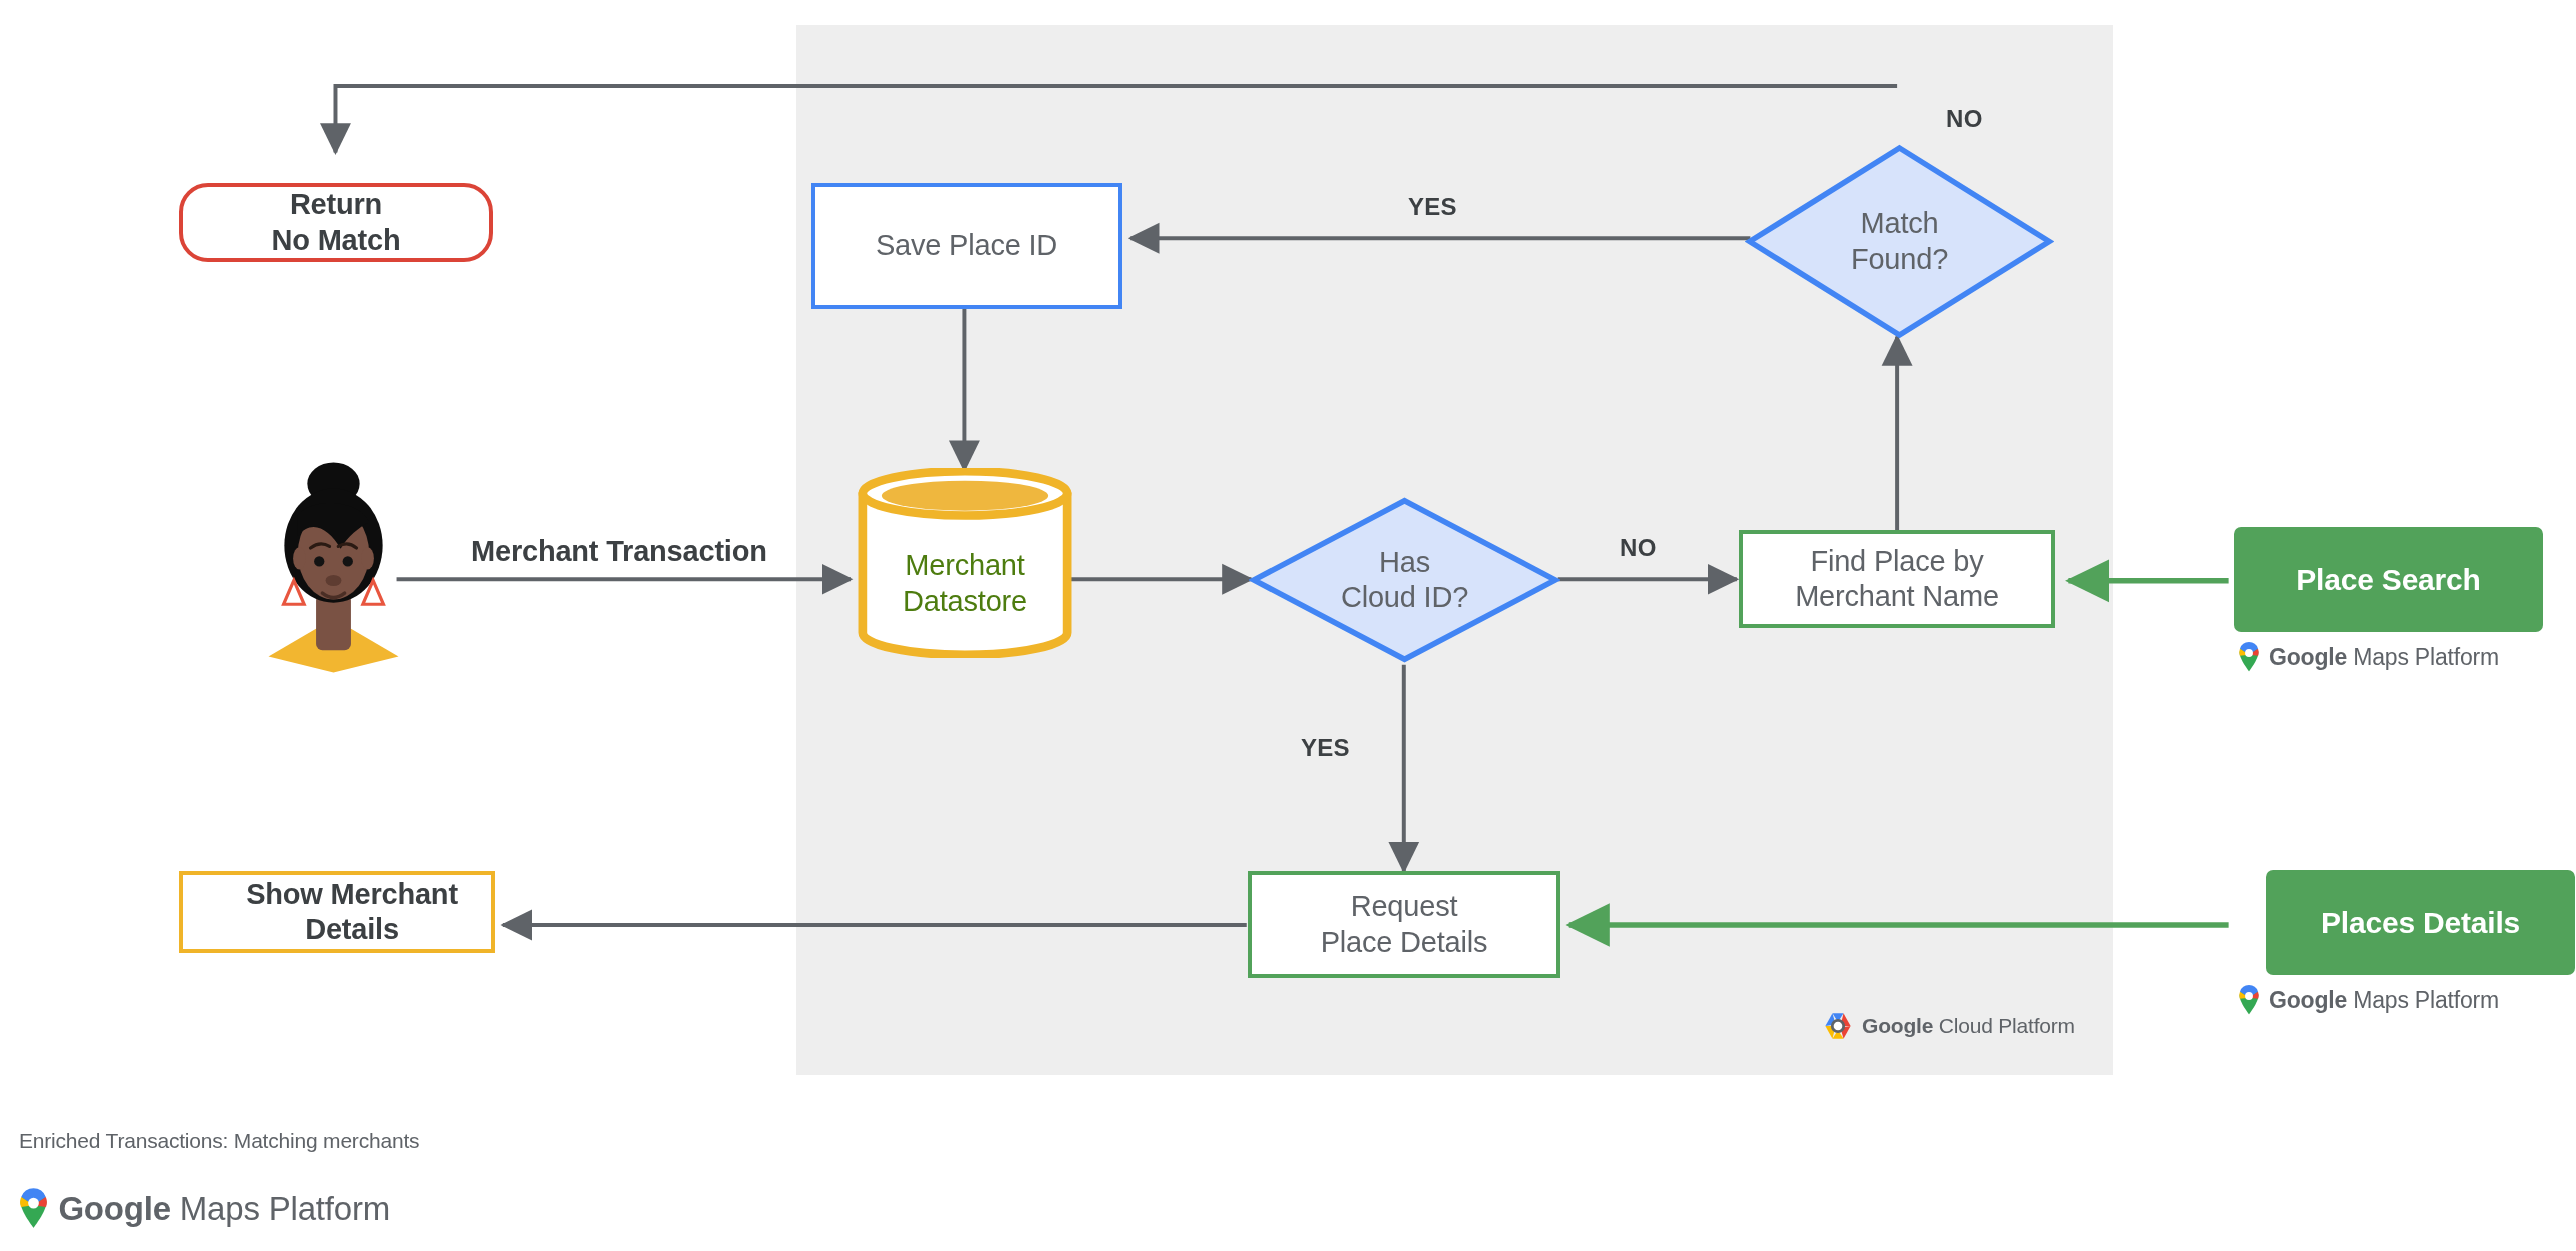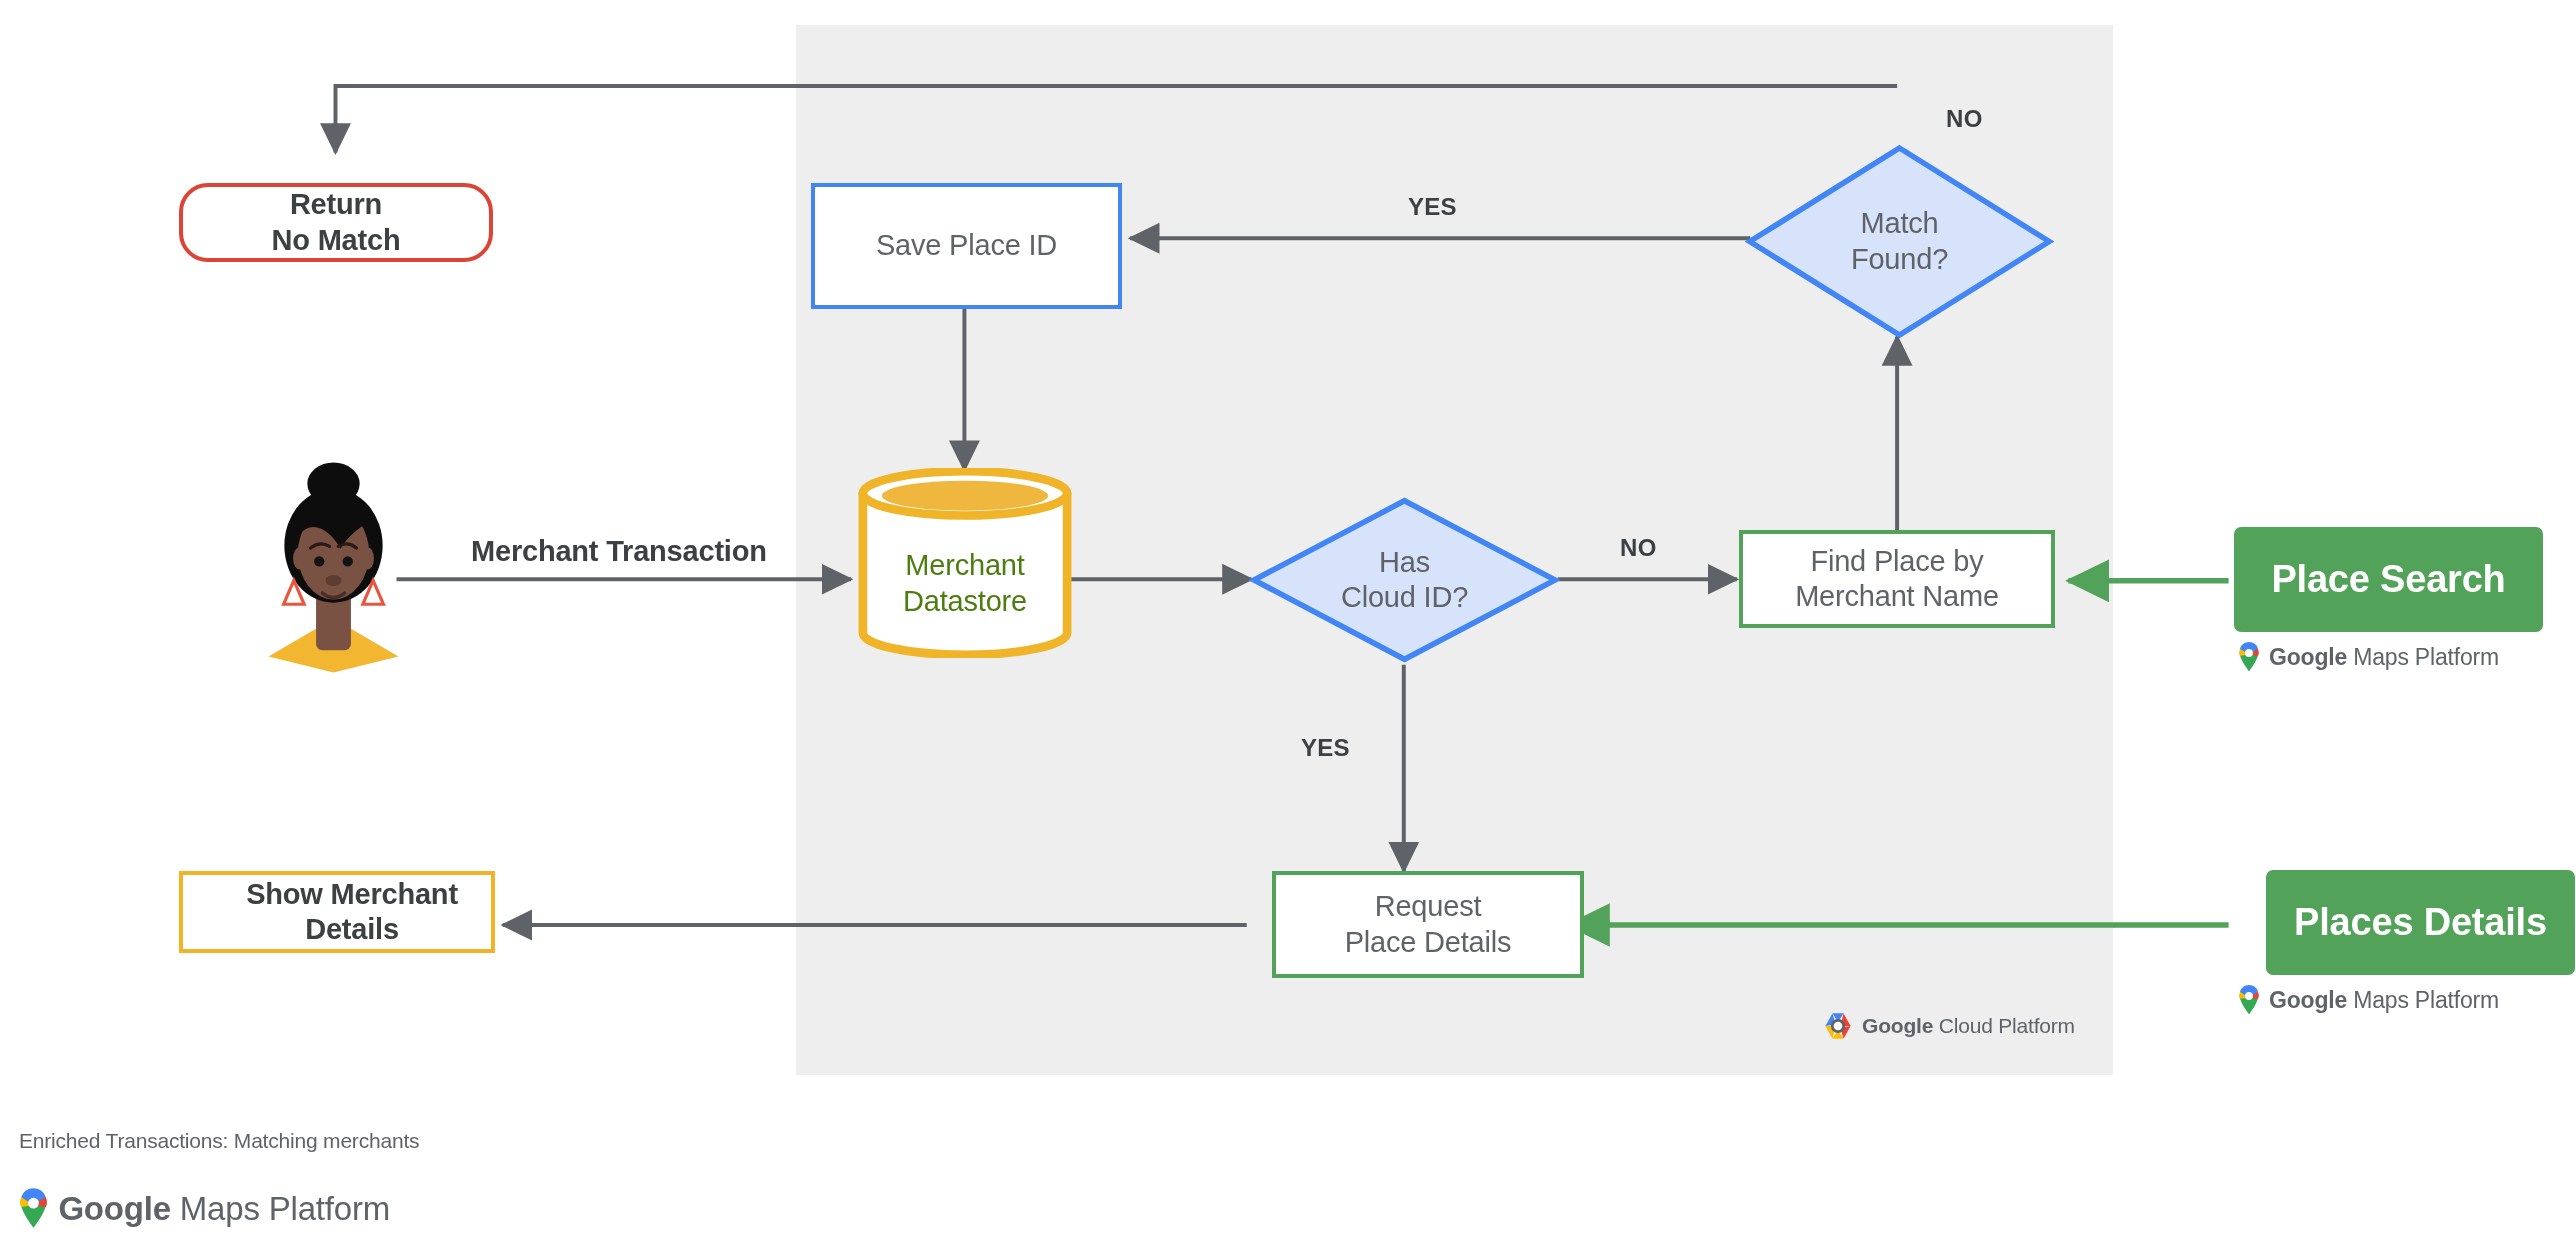--- a/index.html
+++ b/index.html
@@ -62,21 +62,21 @@
   .chip {
     position: absolute;
     box-sizing: border-box;
     background: #52A25A;
     border-radius: 7.1px;
     display: flex;
     align-items: center;
     justify-content: center;
     color: #ffffff;
     font-weight: 700;
-    font-size: 38px;
+    font-size: 30px;
     letter-spacing: -0.2px;
   }
 
   
   .diamond {
     position: absolute;
   }
   .diamond svg { position: absolute; left: 0; top: 0; }
   .diamond .dlabel {
     position: absolute;
@@ -234,21 +234,21 @@
     </svg>
     <div class="dlabel">Has
 Cloud ID?</div>
   </div>
 
   <div class="node node-green" style="left:1739px; top:530px; width:316px; height:98px;">
     <span class="label">Find Place by
 Merchant Name</span>
   </div>
 
-  <div class="node node-green" style="left:1248px; top:871px; width:312px; height:107px;margin-left:24px;">
+  <div class="node node-green" style="left:1248px; top:871px; width:312px; height:107px;">
     <span class="label">Request
 Place Details</span>
   </div>
 
   <div class="node node-amber" style="left:179px; top:871px; width:316px; height:82px;padding-left:30px;">
     <span class="label">Show Merchant
 Details</span>
   </div>
 
   <div class="chip" style="left:2234px; top:527px; width:309px; height:105px;">

